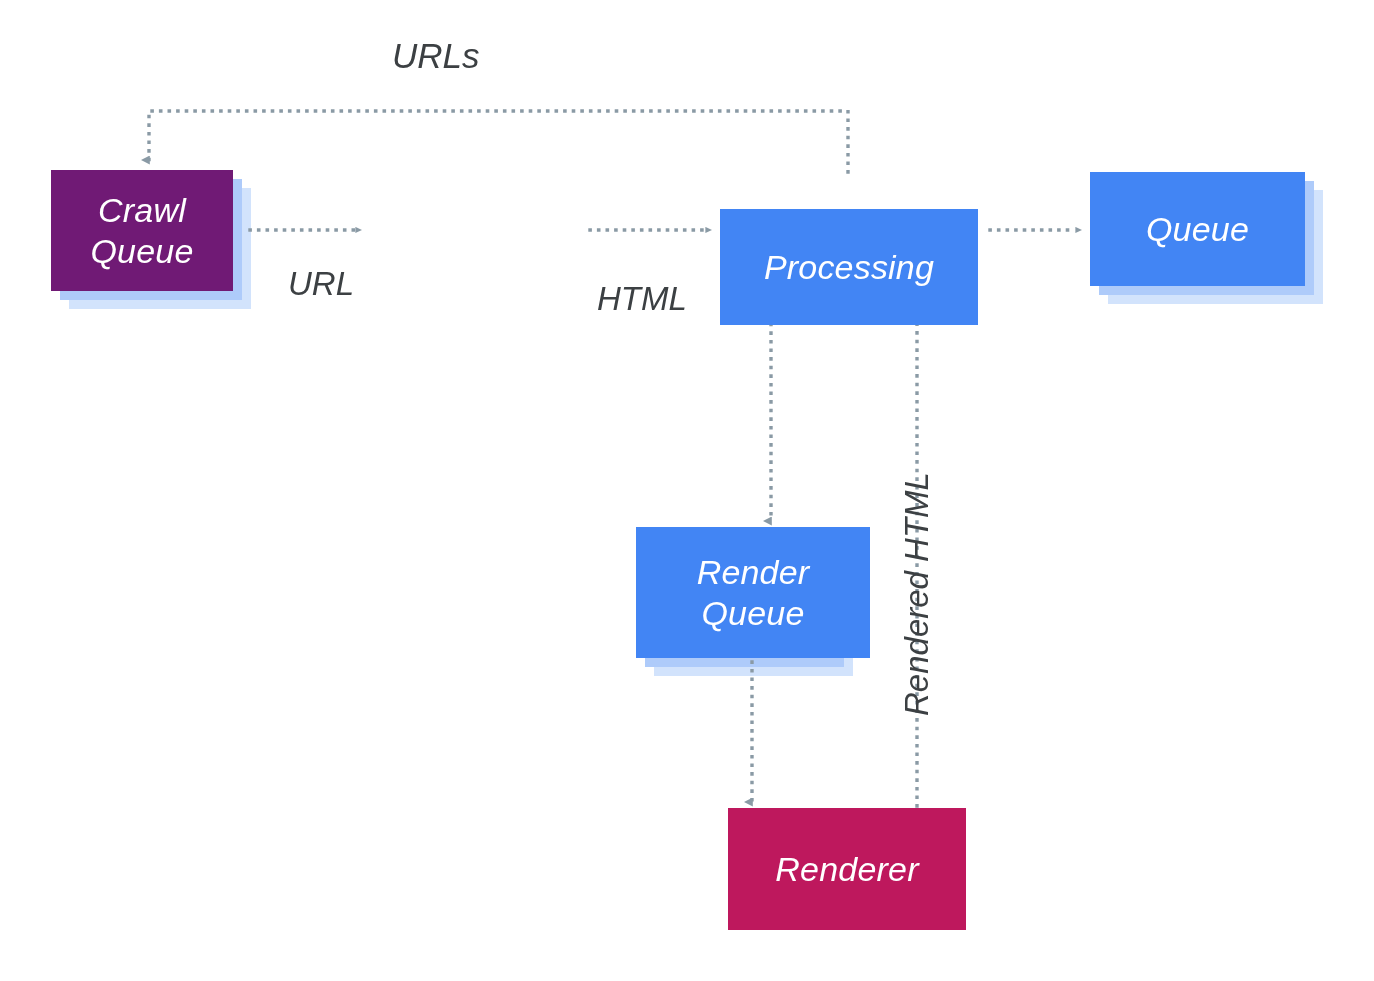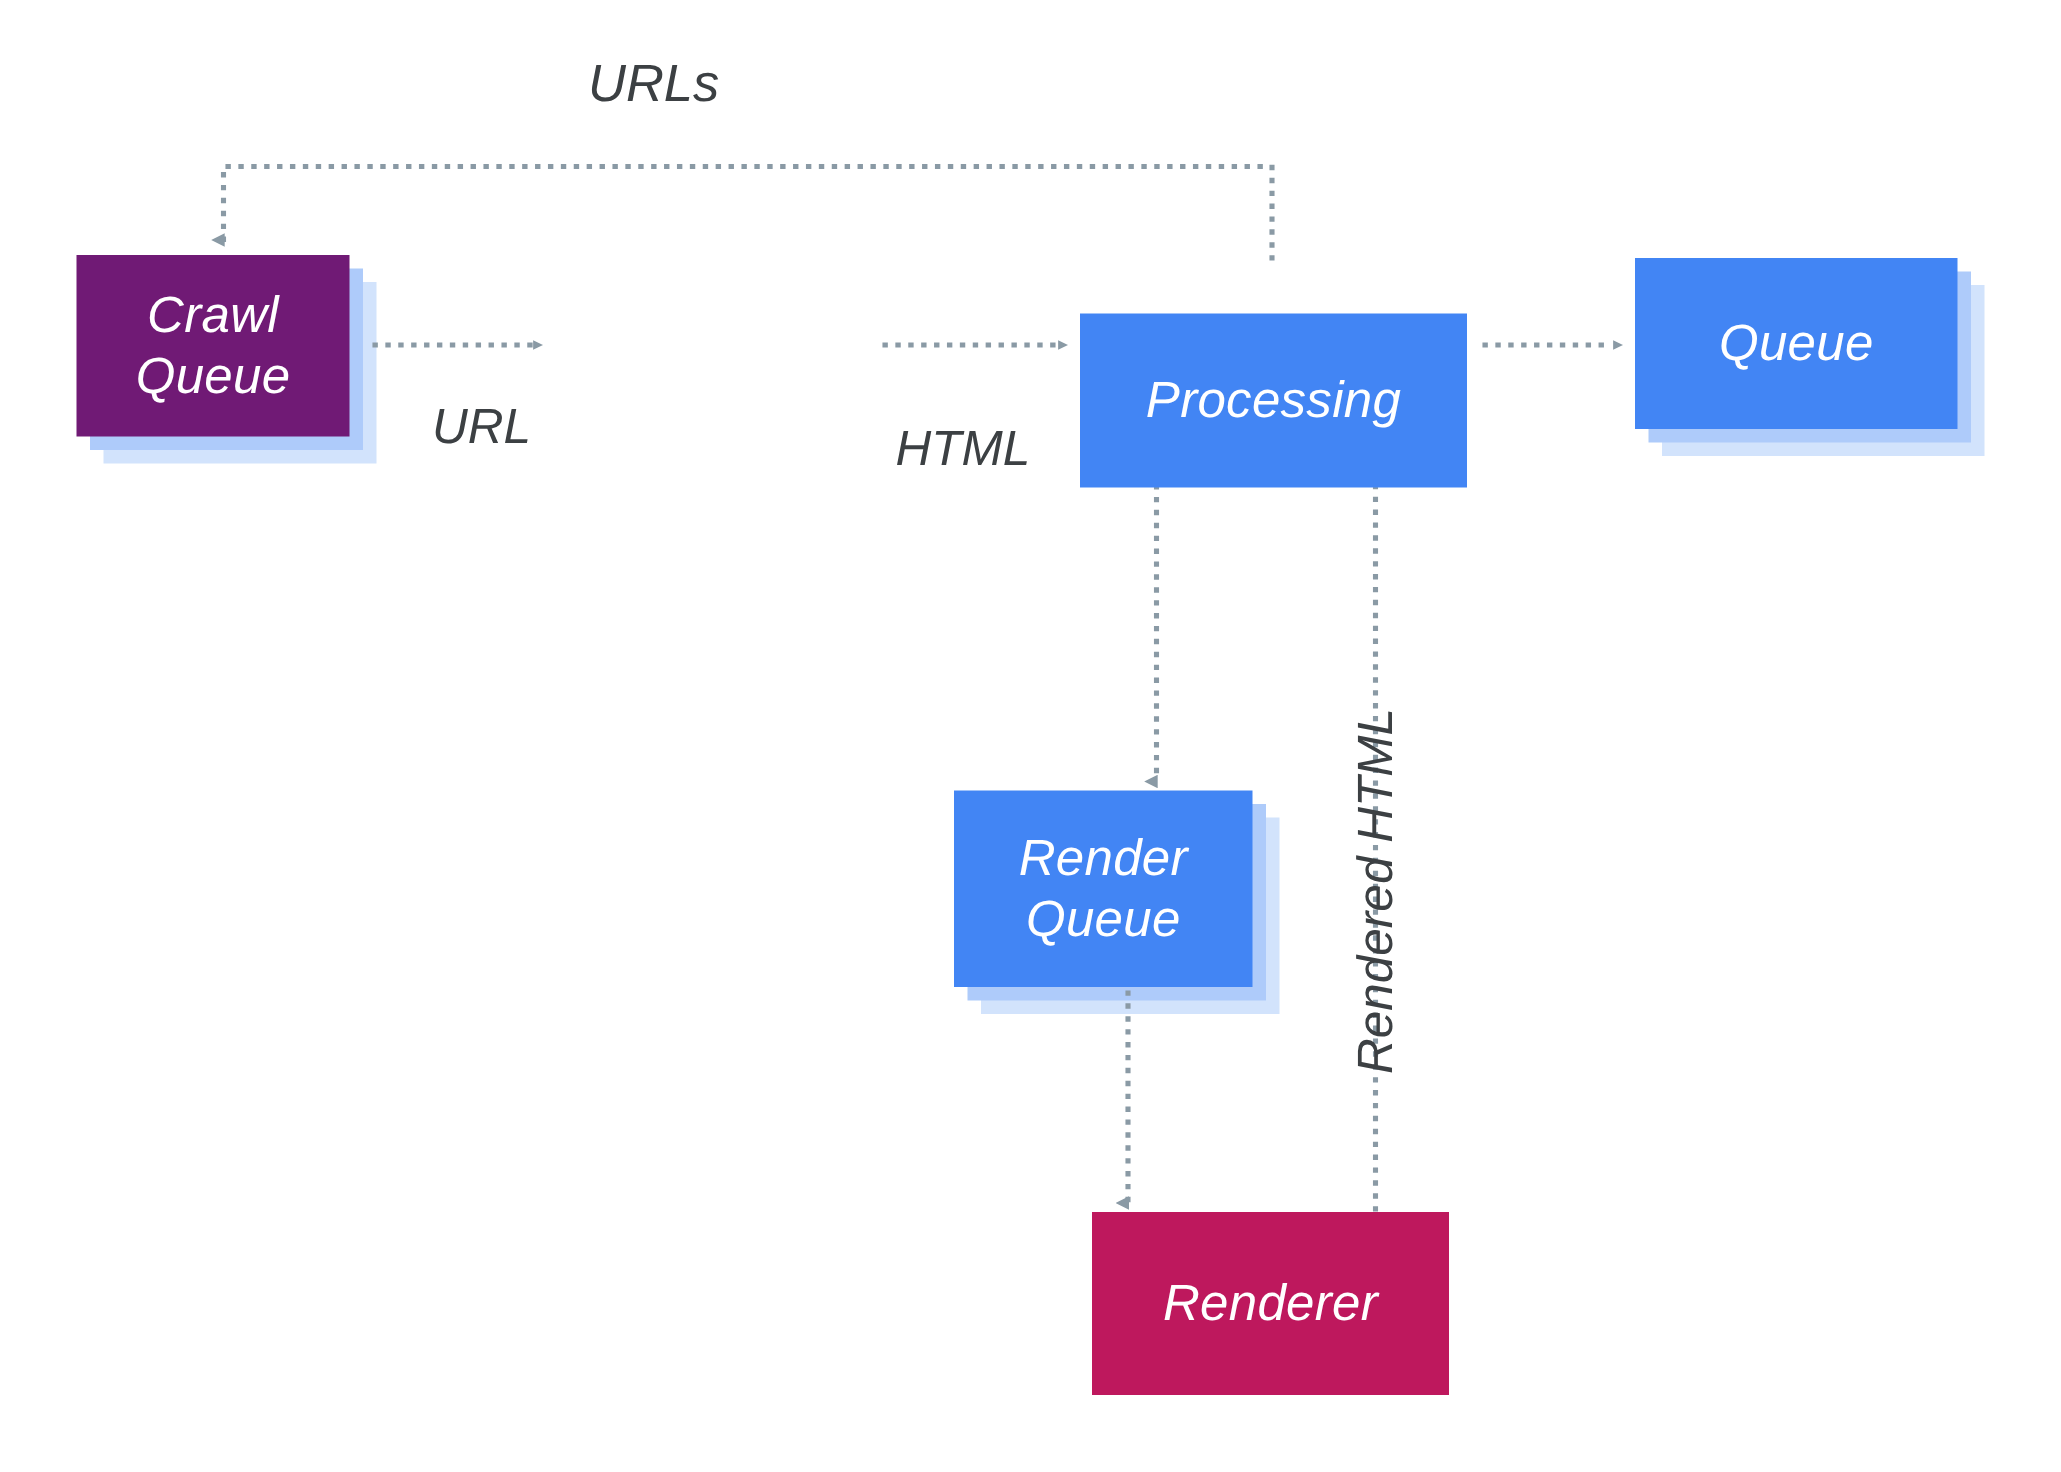--- a/index.html
+++ b/index.html
@@ -135,21 +135,21 @@
   </div>
 
   <div class="stack-layer stack-back" style="left:1108px; top:190px; width:215px; height:114px; background:#D2E3FC;"></div>
   <div class="stack-layer stack-mid" style="left:1099px; top:181px; width:215px; height:114px; background:#AECBFA;"></div>
   <div class="node" style="left:1090px; top:172px; width:215px; height:114px; background:#4285F4; font-size:34px;">
     <span class="node-label">Queue</span>
   </div>
 
   <div class="stack-layer stack-back" style="left:654px; top:545px; width:199px; height:131px; background:#D2E3FC;"></div>
   <div class="stack-layer stack-mid" style="left:645px; top:536px; width:199px; height:131px; background:#AECBFA;"></div>
-  <div class="node" style="left:636px; top:527px; width:199px; height:131px; background:#4285F4; font-size:34px;">
+  <div class="node" style="left:636px; top:527px; width:234px; height:131px; background:#4285F4; font-size:34px;">
     <span class="node-label">Render
 Queue</span>
   </div>
 
   <div class="node" style="left:728px; top:808px; width:238px; height:122px; background:#be185d; font-size:34px;">
     <span class="node-label">Renderer</span>
   </div>
 
 </div>
 

